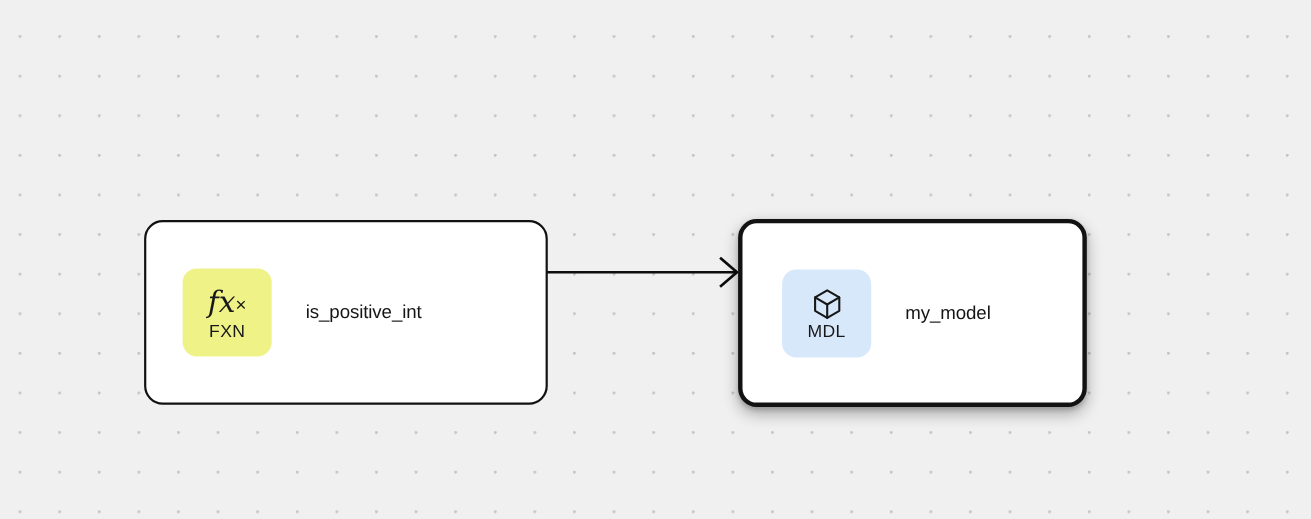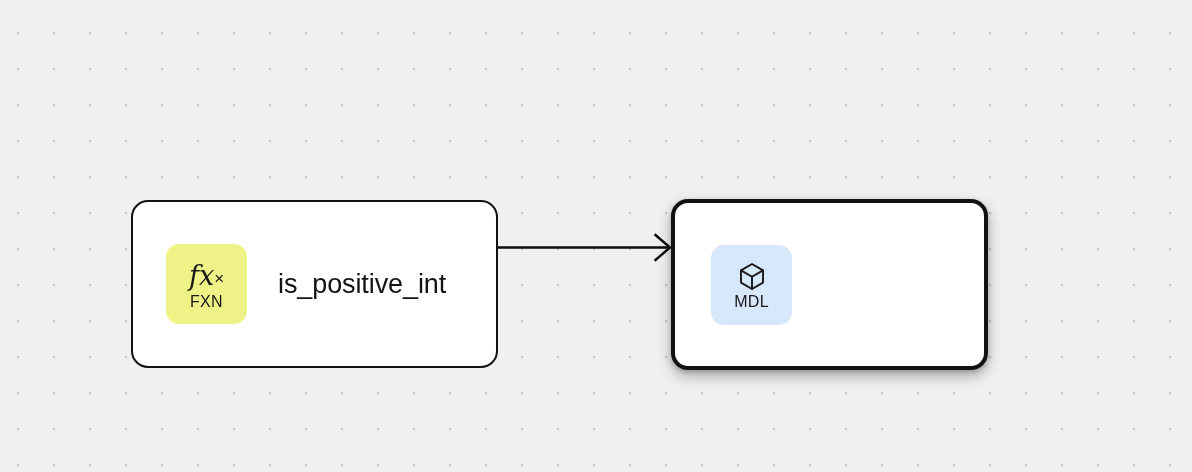--- a/index.html
+++ b/index.html
@@ -96,21 +96,21 @@
     font-family: "Liberation Sans", sans-serif;
     font-size: 16px;
     color: #181818;
     letter-spacing: 0.3px;
     line-height: 1;
   }
 
   
   .node-title {
     font-family: "Liberation Sans", sans-serif;
-    font-size: 27px;
+    font-size: 17px;
     color: #141414;
     white-space: nowrap;
     letter-spacing: -0.1px;
   }
   #node-fxn .node-title { margin-left: 31px; }
   #node-mdl .node-title { margin-left: 31px; }
 
   
   #edge-layer {
     position: absolute;
@@ -153,15 +153,16 @@
           <g fill="none" stroke="#181818" stroke-width="1.9" stroke-linejoin="round" stroke-linecap="round">
             <polygon points="16,4 27,10.4 27,22.6 16,29 5,22.6 5,10.4"></polygon>
             <polyline points="5,10.4 16,16.8 27,10.4"></polyline>
             <line x1="16" y1="16.8" x2="16" y2="29"></line>
           </g>
         </svg>
       </span>
       <span class="badge-code">MDL</span>
     </div>
 
+    <span class="node-title">my_model</span>
   </div>
 
 </div>
 
 </body></html>

